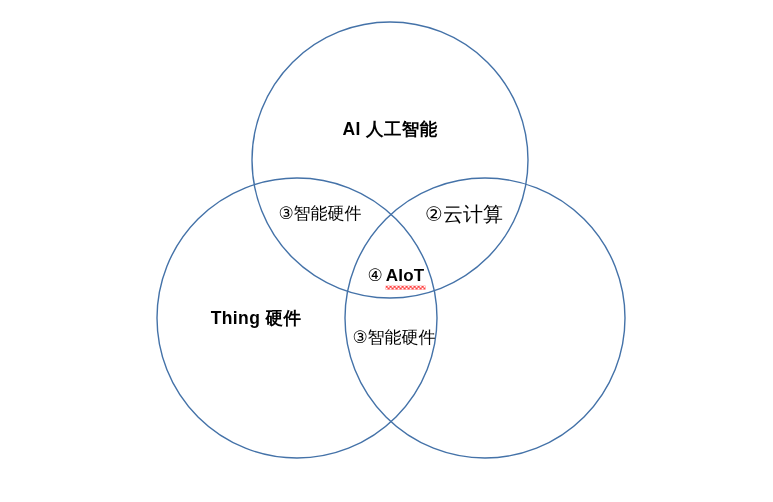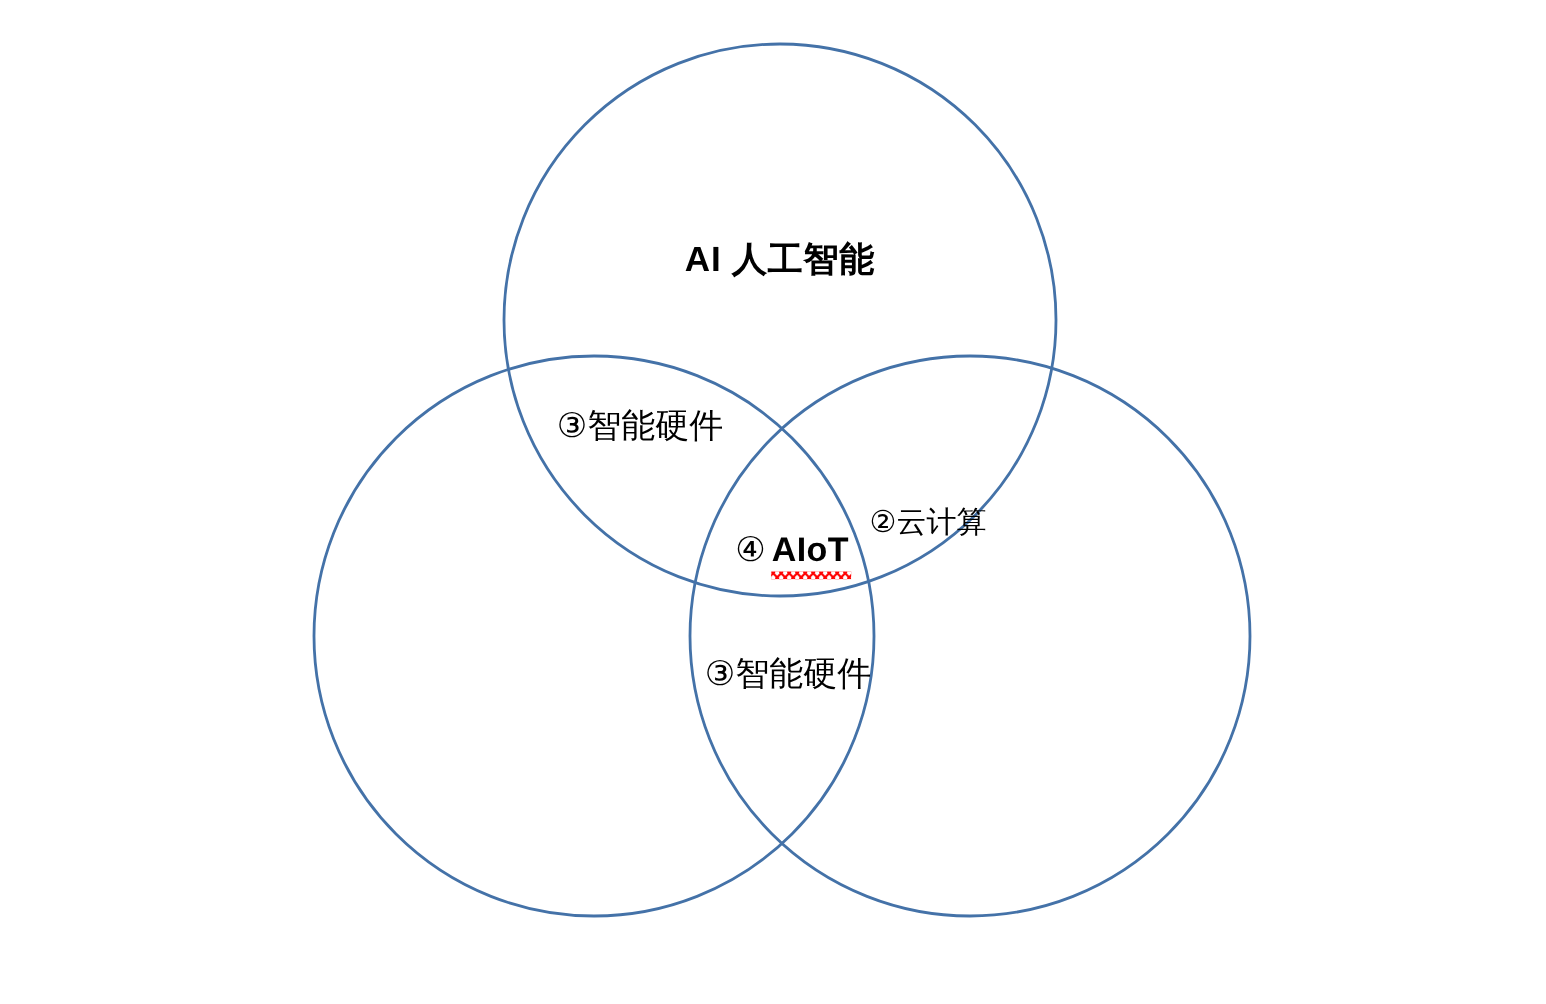--- a/index.html
+++ b/index.html
@@ -35,21 +35,21 @@
     text-align: center;
   }
   .lbl-bold {
     font-weight: bold;
   }
   
   #label-ai        { left: 390px; top: 130px; font-size: 17.5px; letter-spacing: .4px; }
   #label-thing     { left: 256px; top: 319px; font-size: 17.5px; letter-spacing: .4px; }
   #label-internet  { left: 514px; top: 319px; font-size: 17.5px; letter-spacing: .4px; }
   #label-hardware  { left: 320px; top: 214px; font-size: 17px; }
-  #label-cloud     { left: 464px; top: 214px; font-size: 15px; margin-top: 48px; }
+  #label-cloud     { left: 464px; top: 214px; font-size: 20px; }
   #label-iot       { left: 394px; top: 338px; font-size: 17px; }
   #label-aiot      { left: 396px; top: 276px; font-size: 17px; }
 
   #label-aiot .circ-num {
     font-weight: normal;
     margin-right: 3px;
   }
   #label-aiot .aiot-word {
     font-weight: bold;
     letter-spacing: .2px;
@@ -101,20 +101,21 @@
 <div id="canvas" style="background: rgb(255, 255, 255);">
 
   <svg id="venn-svg" viewBox="0 0 773 502">
     <circle cx="390" cy="160" r="138" fill="none" stroke="#4472a8" stroke-width="1.4"></circle>
     <circle cx="297" cy="318" r="140" fill="none" stroke="#4472a8" stroke-width="1.4"></circle>
     <circle cx="485" cy="318" r="140" fill="none" stroke="#4472a8" stroke-width="1.4"></circle>
   </svg>
 
   <div class="lbl lbl-bold" id="label-ai">AI 人工智能</div>
 
+  <div class="lbl lbl-bold" id="label-thing">Thing 硬件</div>
 
 
   <div class="lbl" id="label-hardware">③智能硬件</div>
 
   <div class="lbl" id="label-cloud">②云计算</div>
 
   <div class="lbl" id="label-iot">③智能硬件</div>
 
   <div class="lbl" id="label-aiot">
     <span class="circ-num">④</span><span class="aiot-word">AIoT</span>

